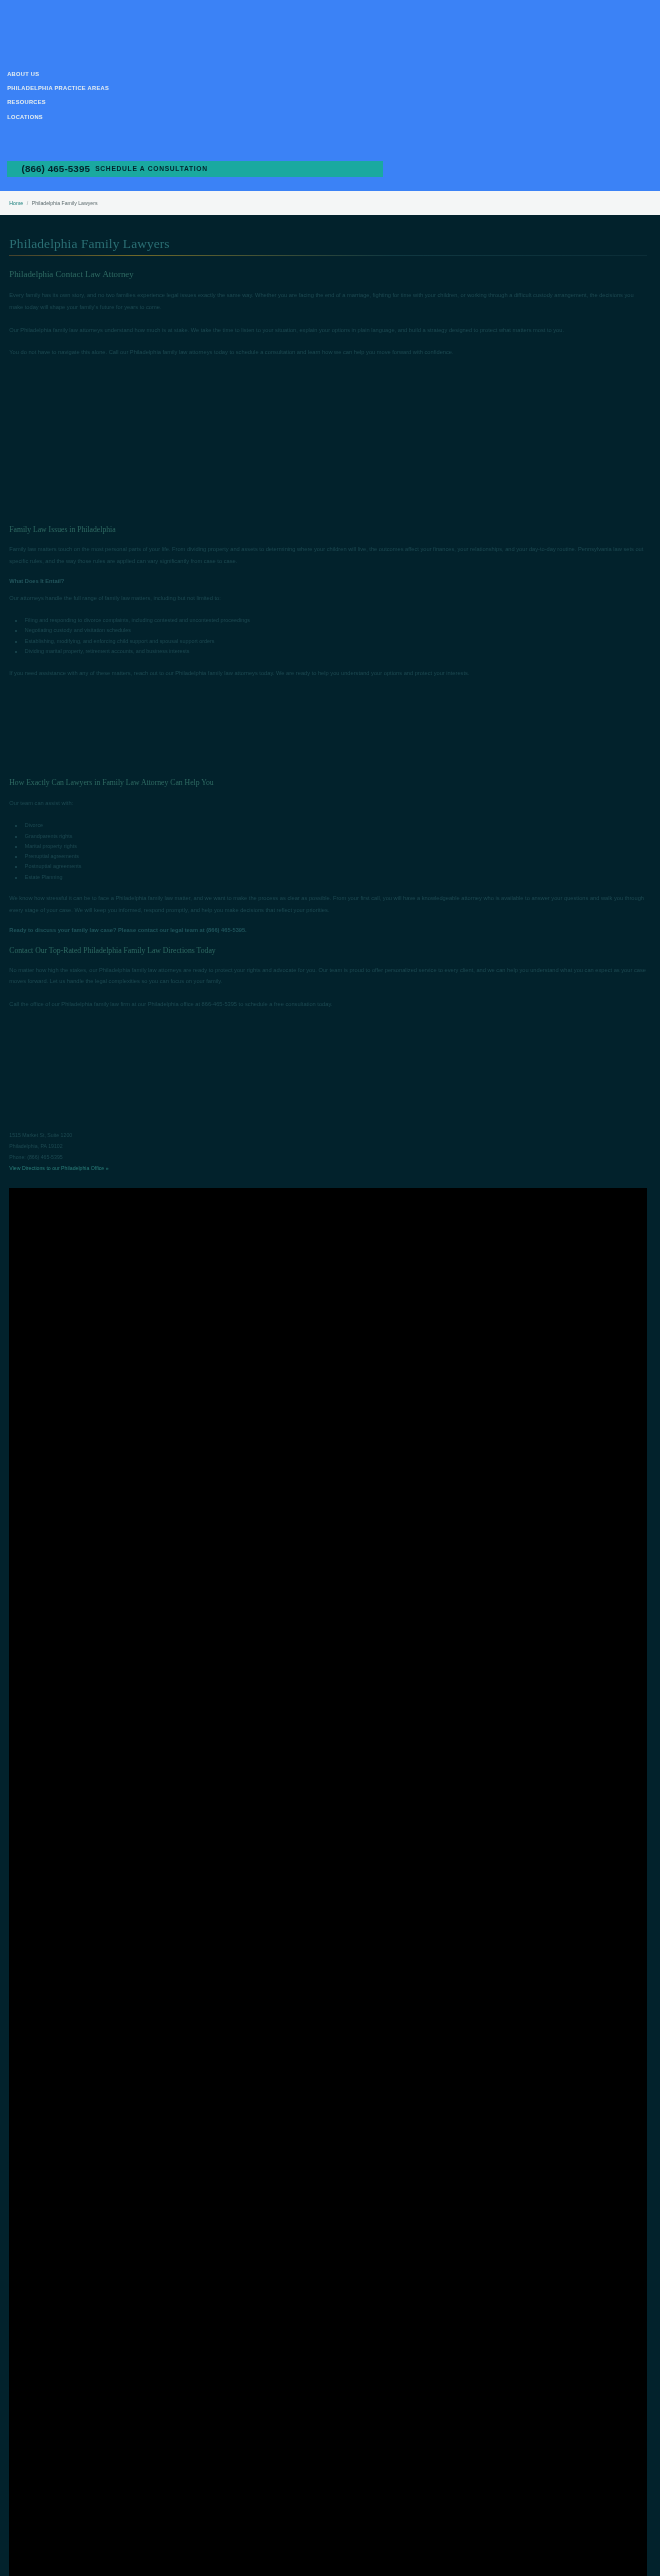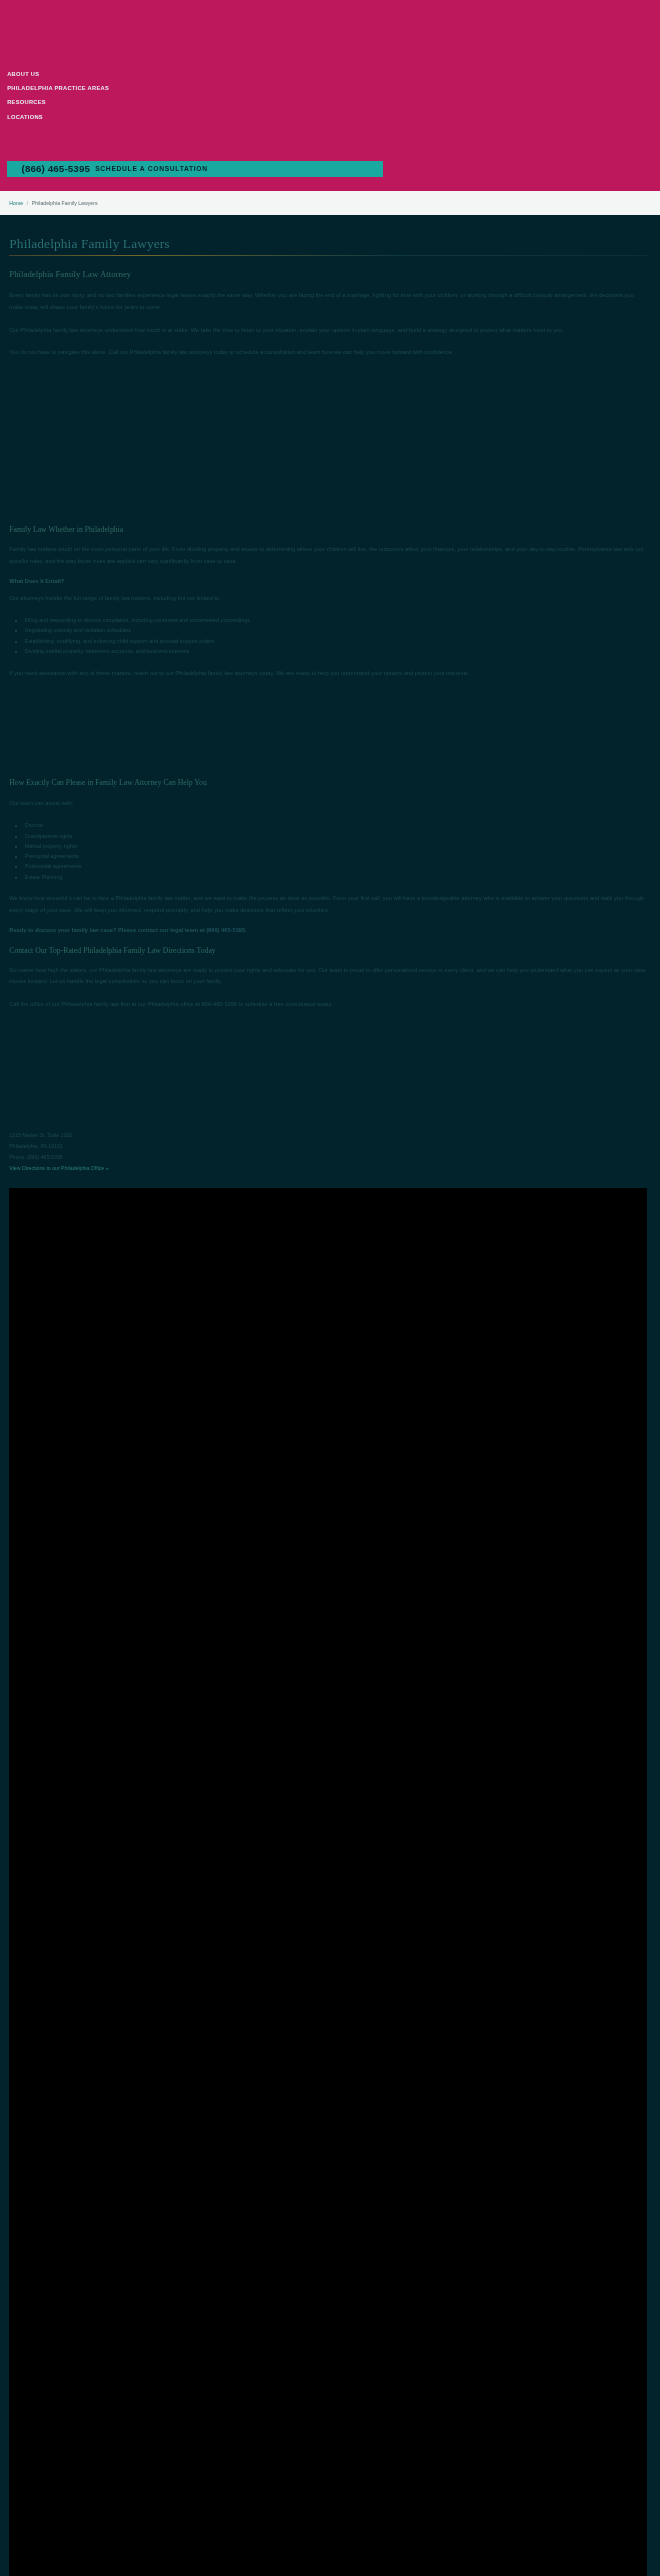--- a/index.html
+++ b/index.html
@@ -10,21 +10,21 @@
     font-family: "Liberation Sans", sans-serif;
     color: #cfe3e8;
     -webkit-font-smoothing: antialiased;
   }
 
   
   .site-header {
     position: relative;
     width: 660px;
     height: 191px;
-    background: #be185d;
+    background: #3b82f6;
     padding: 0;
   }
   .nav-wrap {
     padding: 67px 0 0 7.2px;
   }
   .nav-list {
     list-style: none;
     margin: 0;
     padding: 0;
   }
@@ -185,46 +185,46 @@
 
 <div class="breadcrumb-bar">
   <span class="crumb-home">Home</span>
   <span class="sep">/</span>
   <span class="crumb-current">Philadelphia Family Lawyers</span>
 </div>
 
 <section class="hero">
   <h1 class="page-title">Philadelphia Family Lawyers</h1>
   <div class="title-rule"></div>
-  <h2 class="hero-sub">Philadelphia Family Law Attorney</h2>
+  <h2 class="hero-sub">Philadelphia Contact Law Attorney</h2>
   <p>Every family has its own story, and no two families experience legal issues exactly the same way. Whether you are facing the end of a marriage, fighting for time with your children, or working through a difficult custody arrangement, the decisions you make today will shape your family's future for years to come.</p>
   <p>Our Philadelphia family law attorneys understand how much is at stake. We take the time to listen to your situation, explain your options in plain language, and build a strategy designed to protect what matters most to you.</p>
   <p>You do not have to navigate this alone. Call our Philadelphia family law attorneys today to schedule a consultation and learn how we can help you move forward with confidence.</p>
 </section>
 
 <div class="spacer-xl"></div>
 
 <section class="section">
-  <h3 class="sec-title">Family Law Whether in Philadelphia</h3>
+  <h3 class="sec-title">Family Law Issues in Philadelphia</h3>
   <p>Family law matters touch on the most personal parts of your life. From dividing property and assets to determining where your children will live, the outcomes affect your finances, your relationships, and your day-to-day routine. Pennsylvania law sets out specific rules, and the way those rules are applied can vary significantly from case to case.</p>
   <h4 class="sub-title">What Does It Entail?</h4>
   <p>Our attorneys handle the full range of family law matters, including but not limited to:</p>
   <ul class="bullets">
     <li>Filing and responding to divorce complaints, including contested and uncontested proceedings</li>
     <li>Negotiating custody and visitation schedules</li>
     <li>Establishing, modifying, and enforcing child support and spousal support orders</li>
     <li>Dividing marital property, retirement accounts, and business interests</li>
   </ul>
   <p>If you need assistance with any of these matters, reach out to our Philadelphia family law attorneys today. We are ready to help you understand your options and protect your interests.</p>
 </section>
 
 <div class="spacer-lg"></div>
 
 <section class="section">
-  <h3 class="sec-title">How Exactly Can Please in Family Law Attorney Can Help You</h3>
+  <h3 class="sec-title">How Exactly Can Lawyers in Family Law Attorney Can Help You</h3>
   <p>Our team can assist with:</p>
   <ul class="bullets">
     <li>Divorce</li>
     <li>Grandparents rights</li>
     <li>Marital property rights</li>
     <li>Prenuptial agreements</li>
     <li>Postnuptial agreements</li>
     <li>Estate Planning</li>
   </ul>
   <p>We know how stressful it can be to face a Philadelphia family law matter, and we want to make the process as clear as possible. From your first call, you will have a knowledgeable attorney who is available to answer your questions and walk you through every stage of your case. We will keep you informed, respond promptly, and help you make decisions that reflect your priorities.</p>

